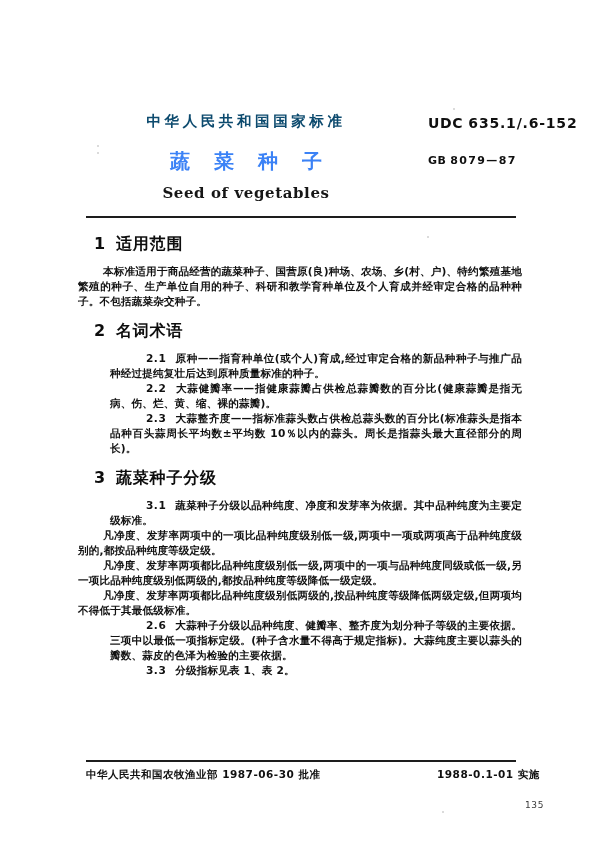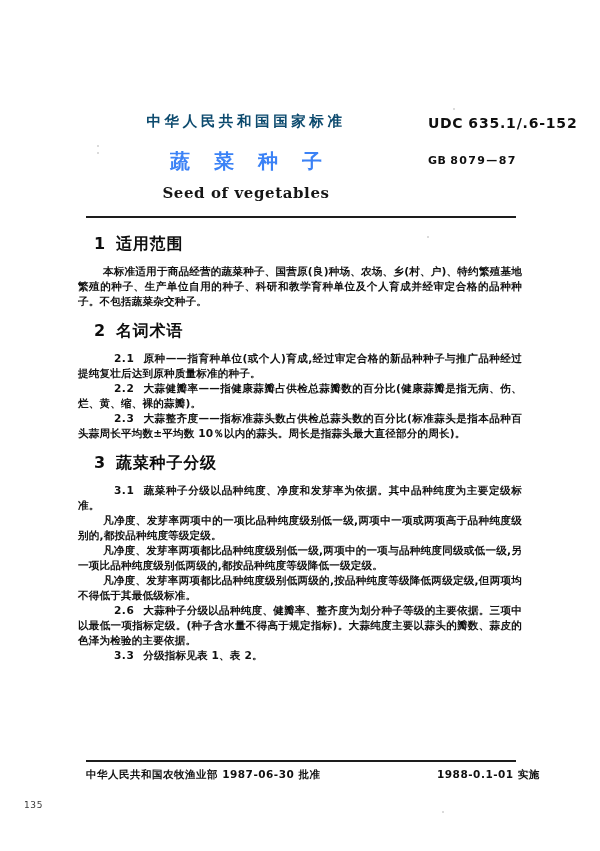--- a/index.html
+++ b/index.html
@@ -128,21 +128,21 @@
     font-size: 10.6px;
     line-height: 15px;
     letter-spacing: 0.15px;
     color: #111111;
     margin: 0 0 0 0;
     text-align: justify;
     text-justify: inter-character;
     font-weight: 600;
   }
   .para.indent { text-indent: 25px; }
-  .para.clause { text-indent: 18px; }
+  .para.clause { text-indent: 18px; margin-left: 32px; }
   .clause-num {
     display: inline-block;
     font-weight: 600;
     letter-spacing: 0.5px;
     padding-right: 9px;
   }
   .gap-md { height: 12px; }
 
   
   .rule-bottom {
@@ -171,25 +171,24 @@
     font-weight: 700;
     letter-spacing: 0.5px;
     color: #101010;
     white-space: nowrap;
   }
   .page-number {
     position: absolute;
     left: 0;
     top: 800px;
     width: 544px;
-    text-align: left;
+    text-align: right;
     font-size: 9px;
     letter-spacing: 0.6px;
     color: #3a3a3a;
-    padding-left: 24px;
   }
 
   .speck {
     position: absolute;
     background: #cfcfcf;
     border-radius: 50%;
   }
 </style>
 </head>
 <body>

